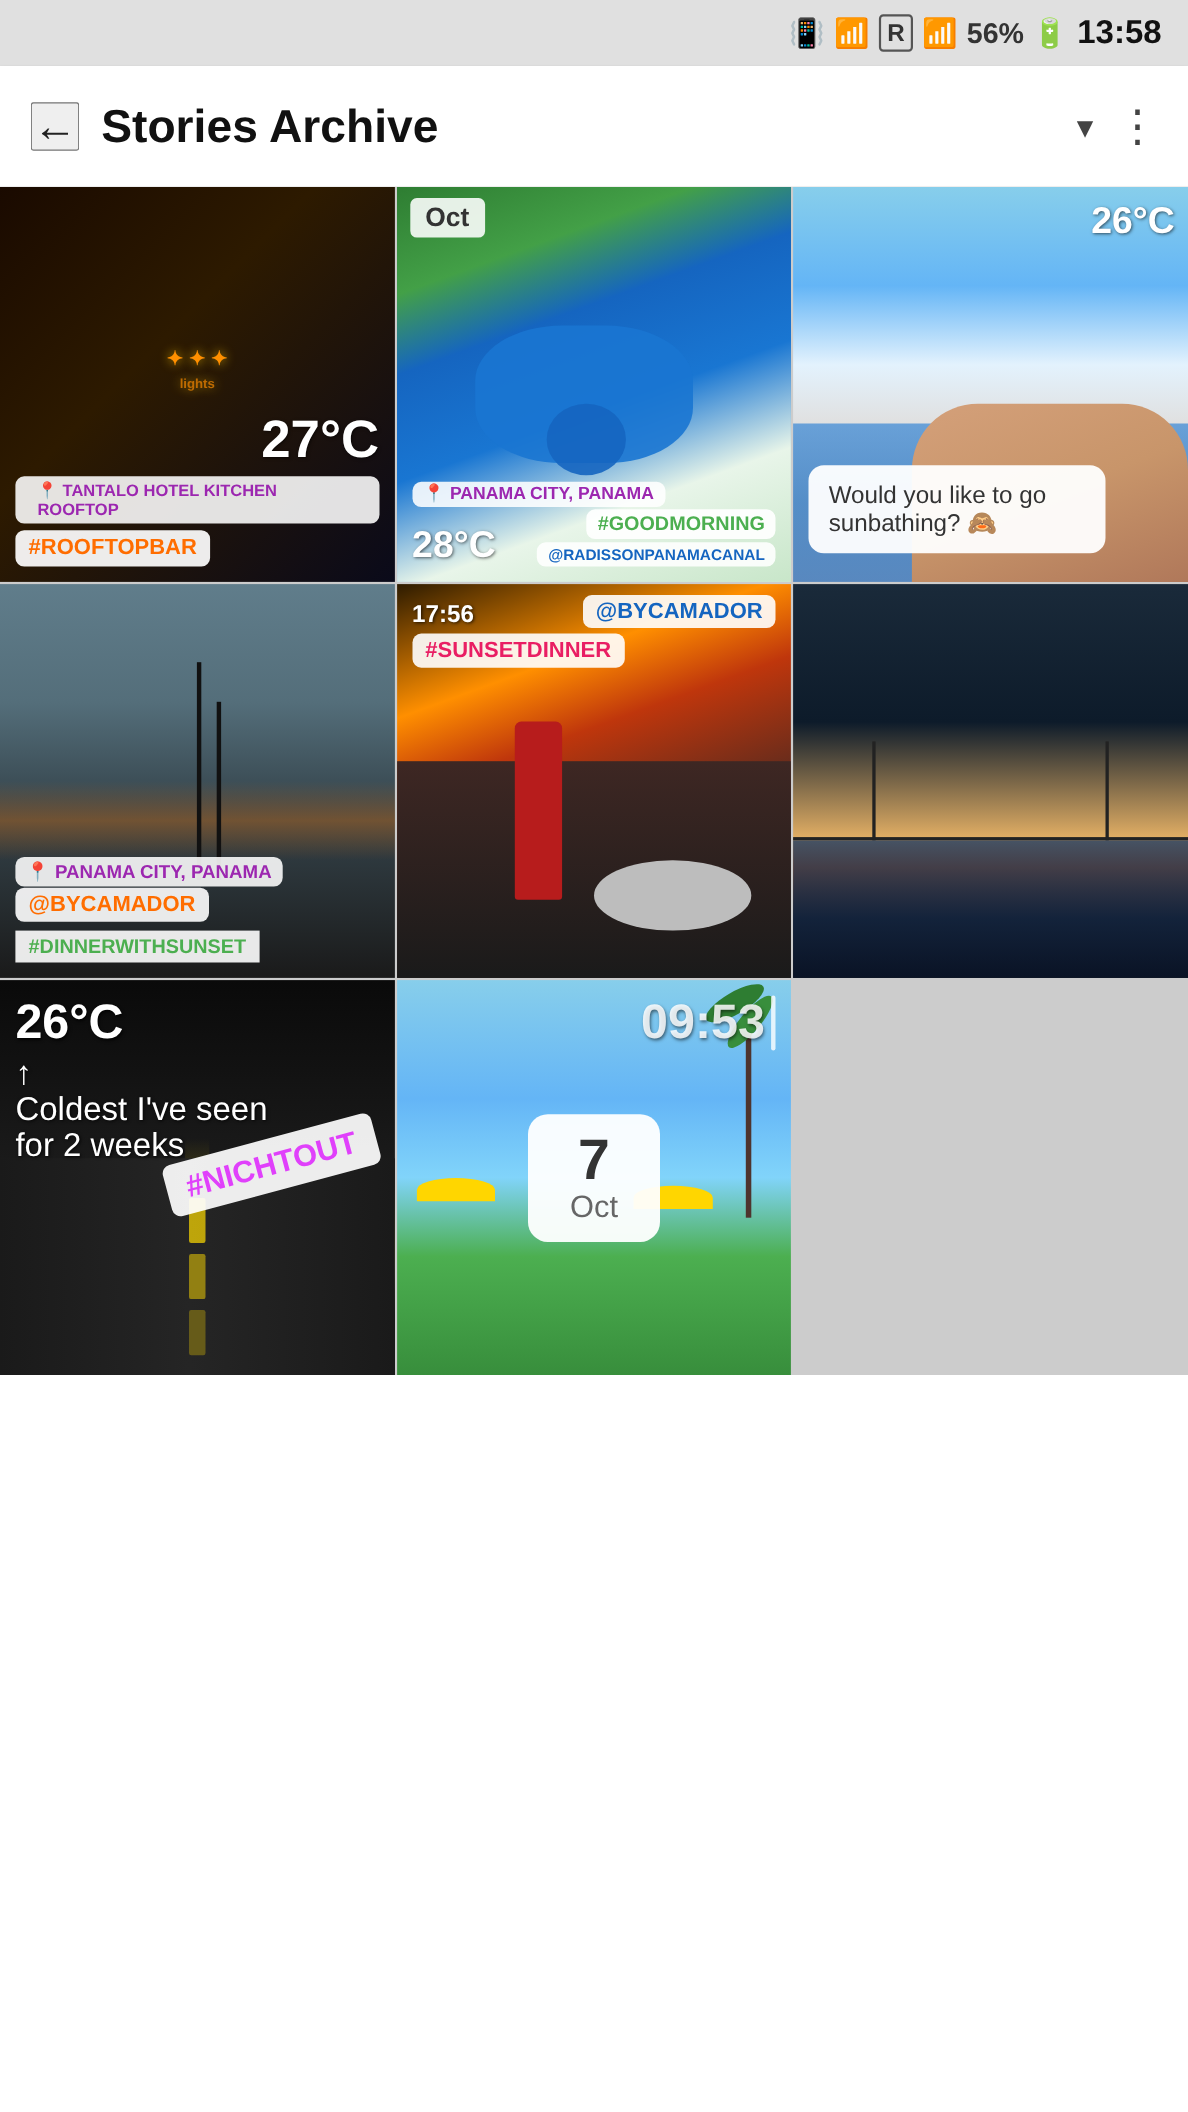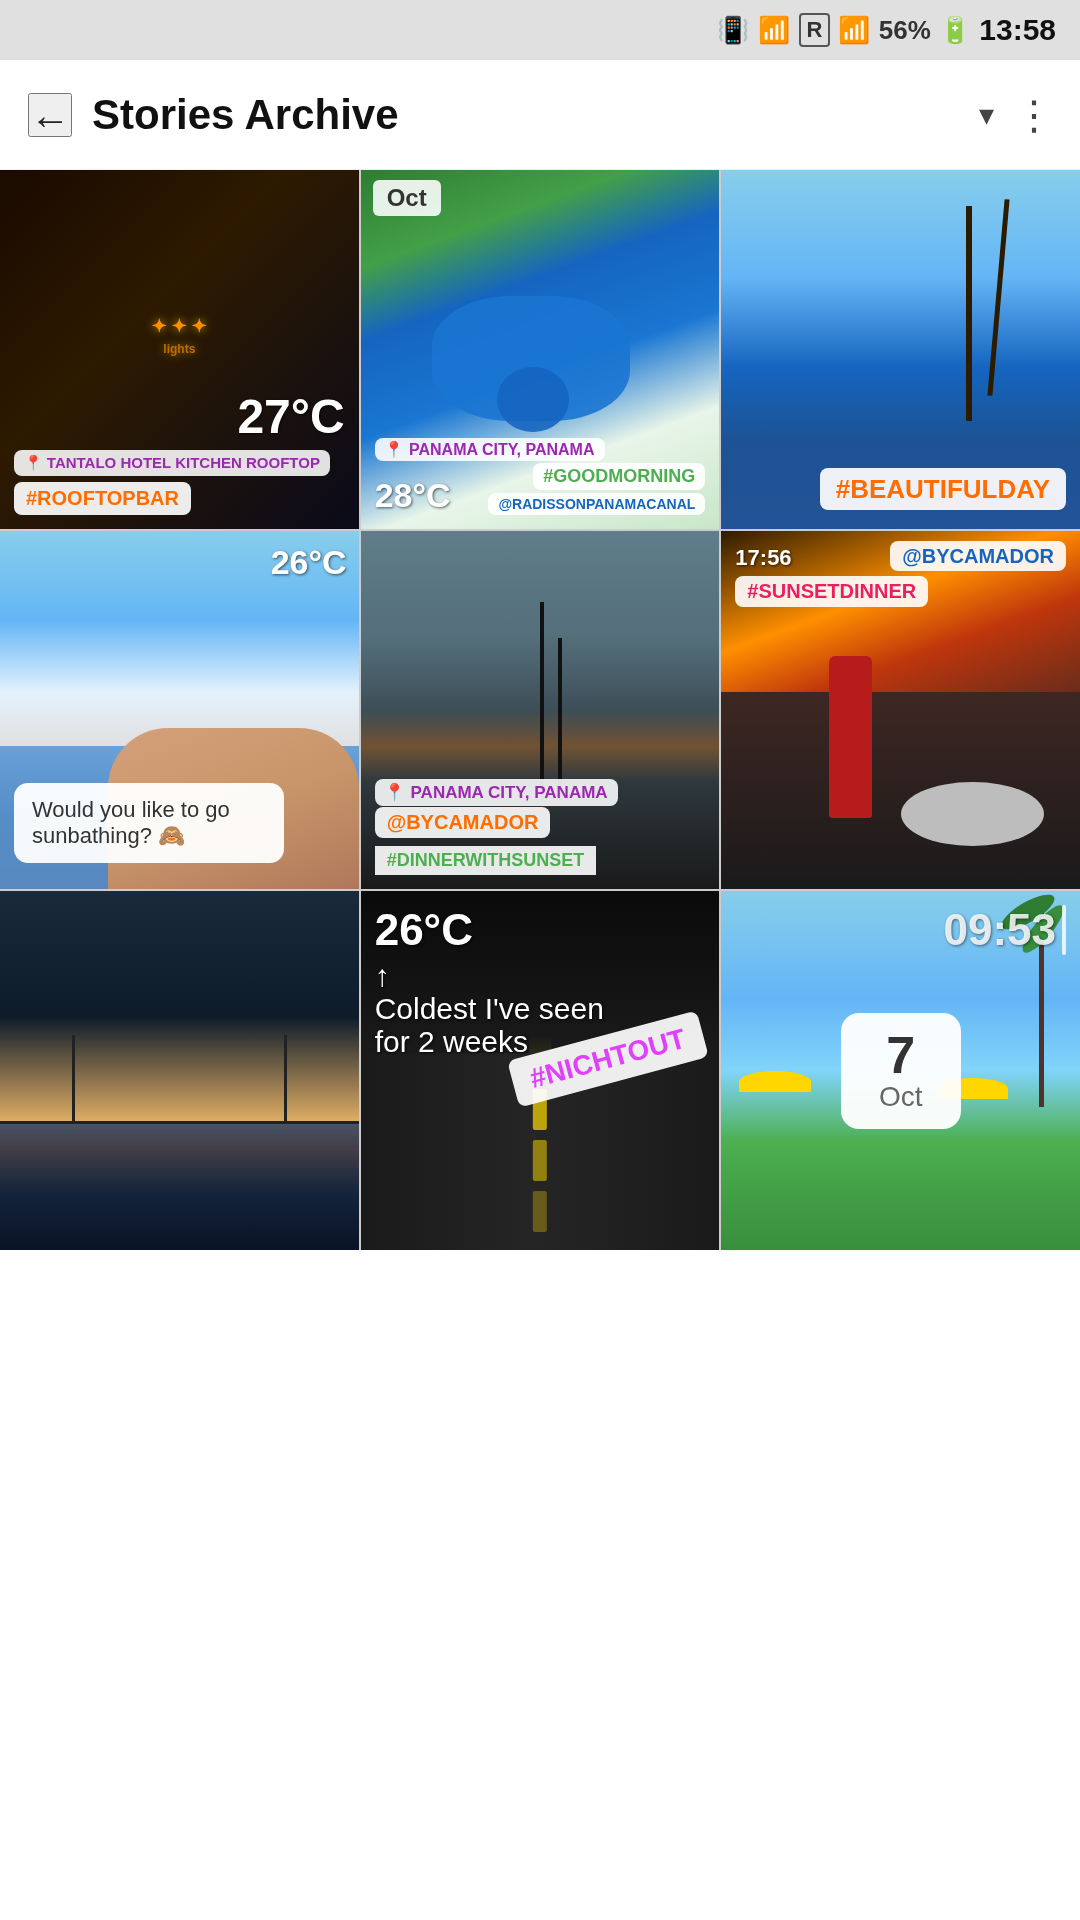--- a/index.html
+++ b/index.html
@@ -136,21 +136,21 @@
 
   <div class="grid-item photo-dark">
     <div class="story-overlay">
       <div style="position:absolute;top:50%;left:50%;transform:translate(-50%,-80%);color:#ff8f00;font-size:18px;font-weight:700;text-align:center;text-shadow:0 0 10px rgba(255,200,0,0.8);">
         ✦ ✦ ✦<br>
         <span style="font-size:12px;opacity:0.7;">lights</span>
       </div>
       <div style="align-self:flex-end;margin-bottom:6px;">
         <span class="story-temp">27°C</span>
       </div>
-      <div style="background:rgba(255,255,255,0.88);border-radius:8px;padding:4px 10px;font-size:15px;font-weight:600;color:#9c27b0;margin-bottom:6px;max-width:fit-content;">
+      <div style="background:rgba(255,255,255,0.88);border-radius:8px;padding:4px 20px;font-size:15px;font-weight:600;color:#9c27b0;margin-bottom:6px;max-width:fit-content;">
         📍 TANTALO HOTEL KITCHEN ROOFTOP
       </div>
       <div style="background:rgba(255,255,255,0.92);border-radius:8px;padding:5px 12px;font-size:20px;font-weight:800;color:#ff6d00;max-width:fit-content;">
         #ROOFTOPBAR
       </div>
     </div>
   </div>
 
   <div class="grid-item photo-pool">
 
@@ -166,33 +166,20 @@
       <div style="display:flex;align-items:flex-end;justify-content:space-between;width:100%;">
         <span style="color:#fff;font-size:34px;font-weight:700;text-shadow:1px 1px 3px rgba(0,0,0,0.6);">28°C</span>
         <div style="display:flex;flex-direction:column;align-items:flex-end;gap:3px;">
           <span style="background:rgba(255,255,255,0.92);border-radius:8px;padding:3px 10px;font-size:18px;font-weight:700;color:#4caf50;">#GOODMORNING</span>
           <span style="background:rgba(255,255,255,0.88);border-radius:8px;padding:3px 10px;font-size:14px;font-weight:600;color:#1565c0;">@RADISSONPANAMACANAL</span>
         </div>
       </div>
     </div>
   </div>
 
-  <div class="grid-item">
-    <div style="position:absolute;inset:0;background:linear-gradient(180deg,#87CEEB 0%,#64B5F6 30%,#1565c0 55%,#37474f 75%,#546e7a 100%);"></div>
-
-    <div style="position:absolute;bottom:0;left:0;right:0;height:45%;background:linear-gradient(180deg,#1565c0 0%,#0d47a1 100%);opacity:0.7;"></div>
-
-    <div style="position:absolute;top:10%;right:30%;width:6px;height:60%;background:#2d1b00;"></div>
-    <div style="position:absolute;top:8%;right:22%;width:5px;height:55%;background:#2d1b00;transform:rotate(5deg);"></div>
-    <div class="story-overlay">
-      <div style="align-self:flex-end;margin-bottom:10px;">
-        <span style="background:rgba(255,255,255,0.92);border-radius:8px;padding:6px 16px;font-size:26px;font-weight:800;color:#ff6d00;">#BEAUTIFULDAY</span>
-      </div>
-    </div>
-  </div>
 
   <div class="grid-item">
     <div style="position:absolute;inset:0;background:linear-gradient(180deg,#87CEEB 0%,#64B5F6 25%,#e3f2fd 45%,#e0e0e0 60%,#b0bec5 80%,#bdbdbd 100%);"></div>
 
     <div style="position:absolute;bottom:0;left:0;right:0;height:40%;background:linear-gradient(180deg,#1976d2 0%,#1565c0 100%);opacity:0.6;"></div>
 
     <div style="position:absolute;bottom:0;right:0;left:30%;height:45%;background:linear-gradient(160deg,#d4a07a 0%,#c8956a 50%,#b0785a 100%);border-radius:60px 60px 0 0;"></div>
     <div class="story-overlay">
       <div style="position:absolute;top:12px;right:12px;">
         <span style="color:#fff;font-size:34px;font-weight:700;text-shadow:1px 1px 3px rgba(0,0,0,0.6);">26°C</span>

